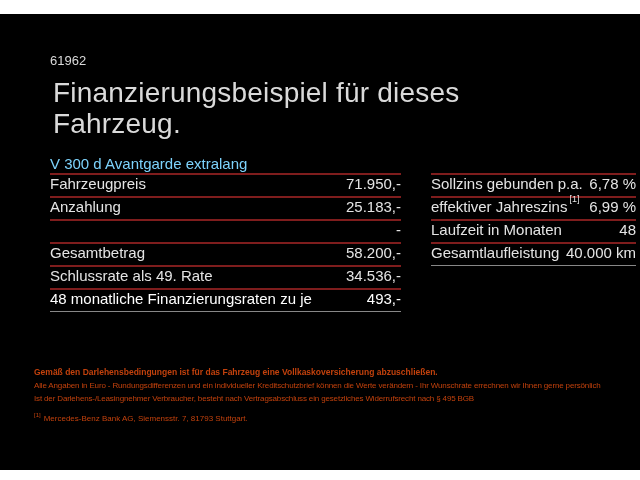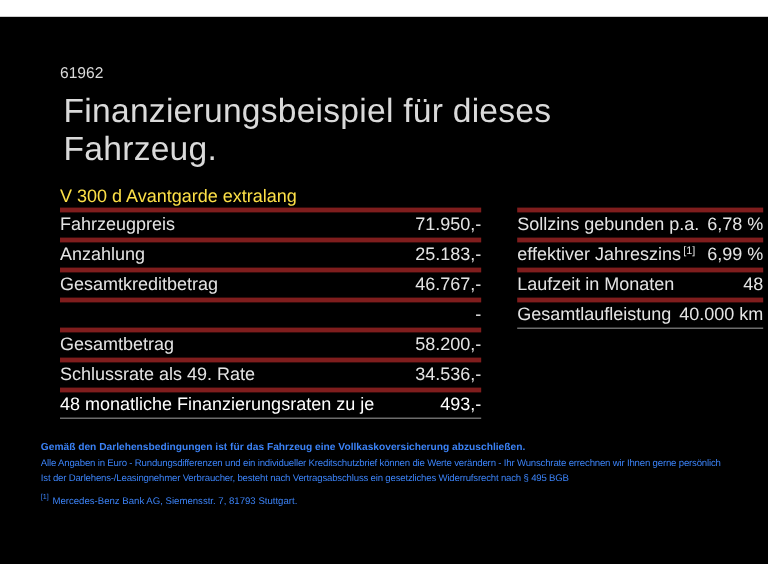--- a/index.html
+++ b/index.html
@@ -23,36 +23,36 @@
     font-size:28px;line-height:31px;font-weight:400;
     color:#dadada;letter-spacing:0.2px;
   }
   .cols{
     display:flex;
     margin:15px 20px 0 34px;
   }
   .col-left{width:351px;}
   .col-right{flex:1;margin-top:19px;margin-left:30px;}
   .subtitle{
-    font-size:15px;line-height:19px;color:#fde047;
+    font-size:15px;line-height:19px;color:#7dd3fc;
   }
   .trow{
-    display:flex;align-items:center;
+    display:flex;align-items:flex-start;
     height:21px;
-    border-top:4px solid #7f1d1d;
+    border-top:2px solid #7f1d1d;
     font-size:15px;color:#e4e4e4;
   }
   .table > .trow:last-child{border-bottom:1px solid #878787;}
   .trow .lbl{white-space:nowrap;}
   .trow .sup{font-size:9px;margin-left:2px;transform:translateY(-4px);}
   .trow .val{margin-left:auto;white-space:nowrap;}
   .trow.bold{font-weight:400;color:#ffffff;}
   .legal{
     position:absolute;top:366px;left:34px;right:16px;
-    color:#3b82f6;
+    color:#c2410c;
   }
   .legal p{margin:0;white-space:nowrap;overflow:hidden;}
   .legal .l-bold{font-size:8.5px;font-weight:700;line-height:13px;}
   .legal .l-reg{font-size:8px;line-height:13px;letter-spacing:-0.15px;}
   .legal .l-foot{font-size:8px;line-height:11px;margin-top:5px;}
   .legal .f-marker{font-size:6px;vertical-align:super;margin-right:3px;}
 </style>
 </head>
 <body>
 
@@ -68,24 +68,20 @@
       <div class="col-left">
         <div class="subtitle">V 300 d Avantgarde extralang</div>
         <div class="table" id="finance-table">
             <div class="trow">
               <span class="lbl">Fahrzeugpreis</span>
               <span class="val">71.950,-</span>
             </div>
             <div class="trow">
               <span class="lbl">Anzahlung</span>
               <span class="val">25.183,-</span>
-            </div>
-            <div class="trow">
-              <span class="lbl">Gesamtkreditbetrag</span>
-              <span class="val">46.767,-</span>
             </div>
             <div class="trow">
               <span class="val">-</span>
             </div>
             <div class="trow">
               <span class="lbl">Gesamtbetrag</span>
               <span class="val">58.200,-</span>
             </div>
             <div class="trow">
               <span class="lbl">Schlussrate als 49. Rate</span>

